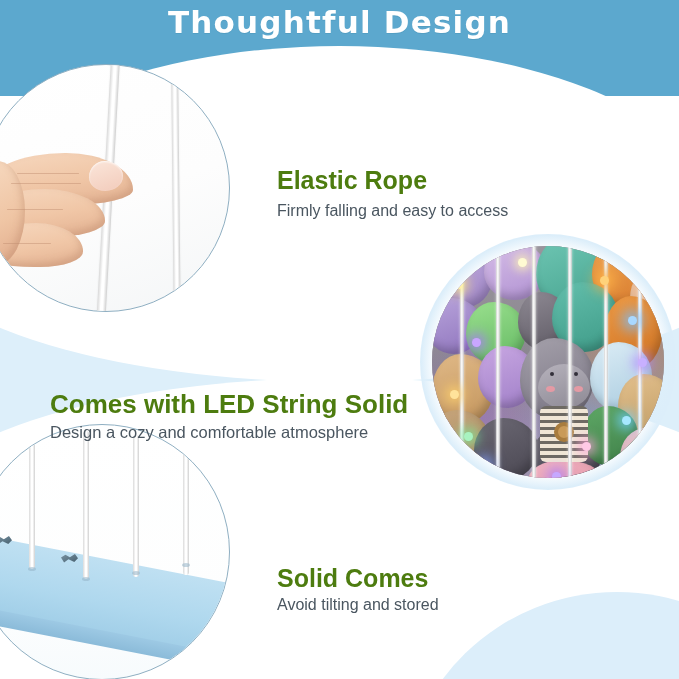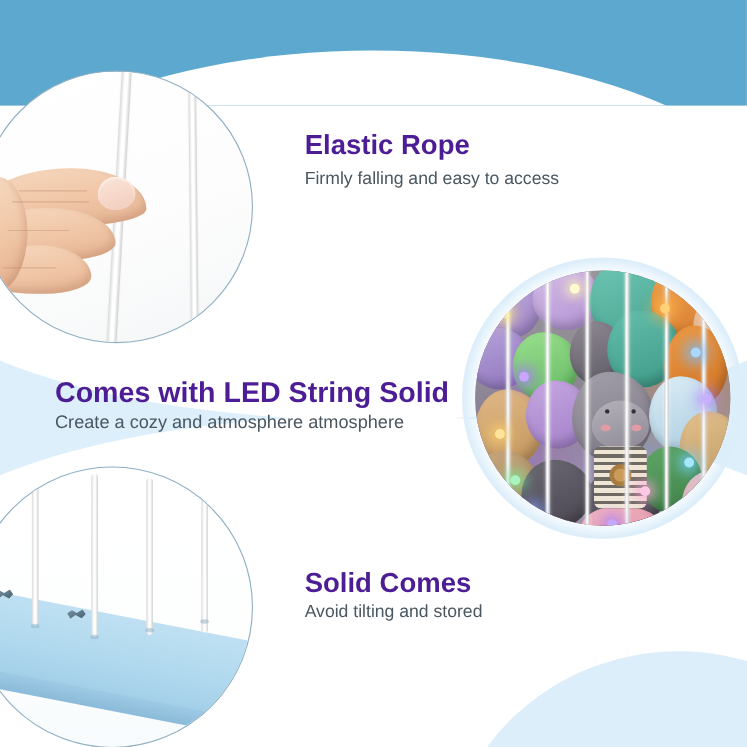--- a/index.html
+++ b/index.html
@@ -241,23 +241,24 @@
     border-radius: 50%;
     z-index: 5;
   }
 
   
   .text-block { position: absolute; z-index: 5; }
   .feature-title {
     font-family: "Liberation Sans", sans-serif;
     font-size: 25px;
     font-weight: bold;
-    color: #4c1d95;
+    color: #4d7c0f;
     line-height: 1.14;
     white-space: nowrap;
+    margin-top: 48px;
   }
   .feature-sub {
     font-family: "Liberation Sans", sans-serif;
     font-size: 16px;
     font-weight: normal;
     color: #4A5660;
     line-height: 1.3;
     white-space: nowrap;
   }
   #text-rope { left: 277px; top: 118px; }
@@ -274,20 +275,21 @@
 <div id="page">
 
   <div class="bg-wave"></div>
   <div class="bg-wave-cut-top"></div>
   <div class="bg-wave-cut-bottom"></div>
   <div class="bottom-hill"></div>
 
   <div class="header-band">
     <div class="header-curve"></div>
   </div>
+  <div class="header-title">Thoughtful Design</div>
 
   <div class="photo-circle bordered" id="circle-rope">
     <div class="rope-strand" id="rope-a"></div>
     <div class="rope-strand" id="rope-b"></div>
     <div class="hand">
       <div class="finger" id="finger-index"></div>
       <div class="finger" id="finger-mid"></div>
       <div class="finger" id="finger-ring"></div>
       <div class="finger" id="thumb-pad"></div>
       <div class="nail"></div>
@@ -353,21 +355,21 @@
     <div class="led" style="left:120px;top:226px; background:#C6A8FF; box-shadow:0 0 12px 5px rgba(170,125,255,0.75);"></div>
     <div class="led" style="left:168px;top:30px;  background:#FFD27A; box-shadow:0 0 13px 6px rgba(255,180,70,0.85);"></div>
     <div class="led" style="left:196px;top:70px;  background:#A9D8FF; box-shadow:0 0 13px 6px rgba(120,190,255,0.80);"></div>
     <div class="led" style="left:206px;top:112px; background:#C8B0FF; box-shadow:0 0 12px 5px rgba(175,135,255,0.78);"></div>
     <div class="led" style="left:190px;top:170px; background:#A6E8FF; box-shadow:0 0 12px 5px rgba(110,210,255,0.78);"></div>
     <div class="led" style="left:150px;top:196px; background:#FFC9E6; box-shadow:0 0 11px 5px rgba(255,160,220,0.70);"></div>
   </div>
 
   <div class="text-block" id="text-led">
     <div class="feature-title">Comes with LED String Solid</div>
-    <div class="feature-sub">Create a cozy and atmosphere atmosphere</div>
+    <div class="feature-sub">Design a cozy and comfortable atmosphere</div>
   </div>
 
   <div class="photo-circle bordered" id="circle-base">
     <div class="board"></div>
     <div class="board-edge"></div>
 
     <div class="post" style="left:54px;  top:12px;  height:132px;"></div>
     <div class="post" style="left:108px; top:6px;   height:148px;"></div>
     <div class="post" style="left:158px; top:10px;  height:142px;"></div>
     <div class="post" style="left:208px; top:14px;  height:136px;"></div>

